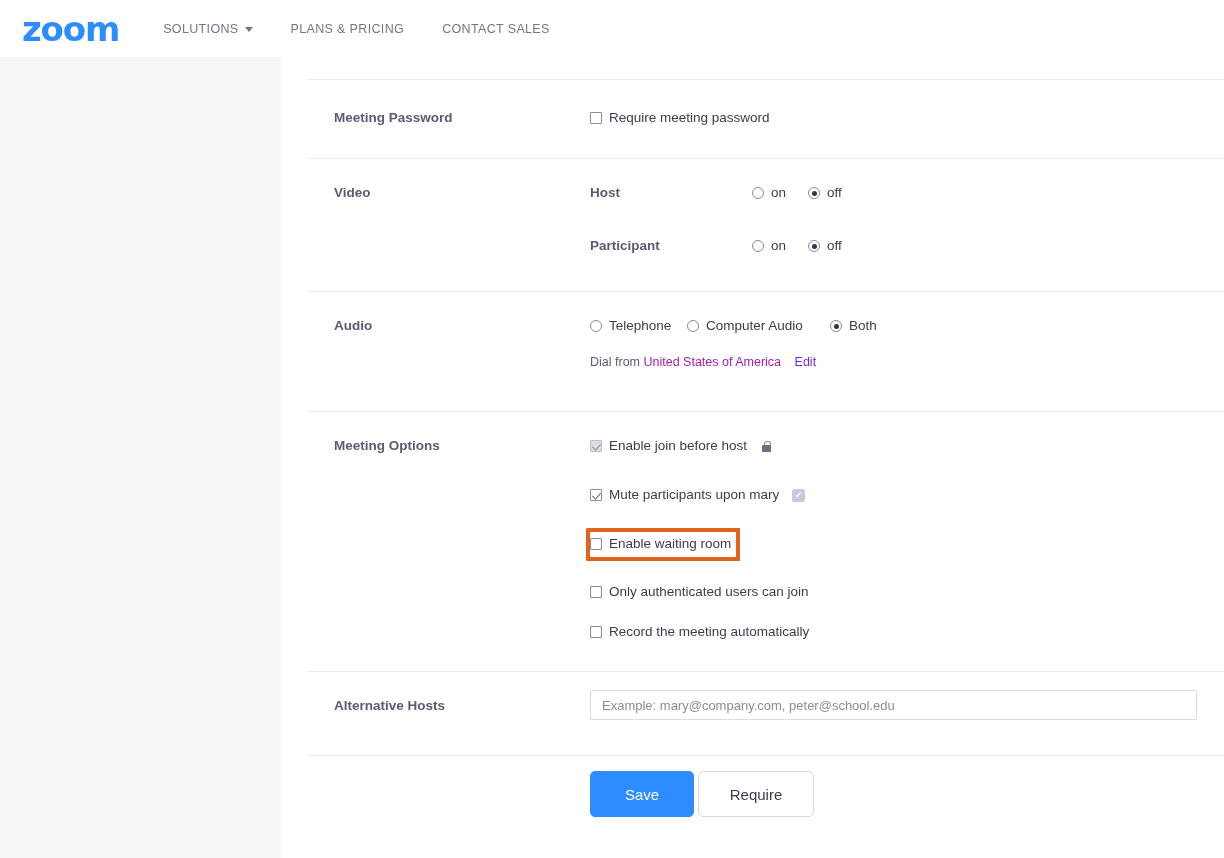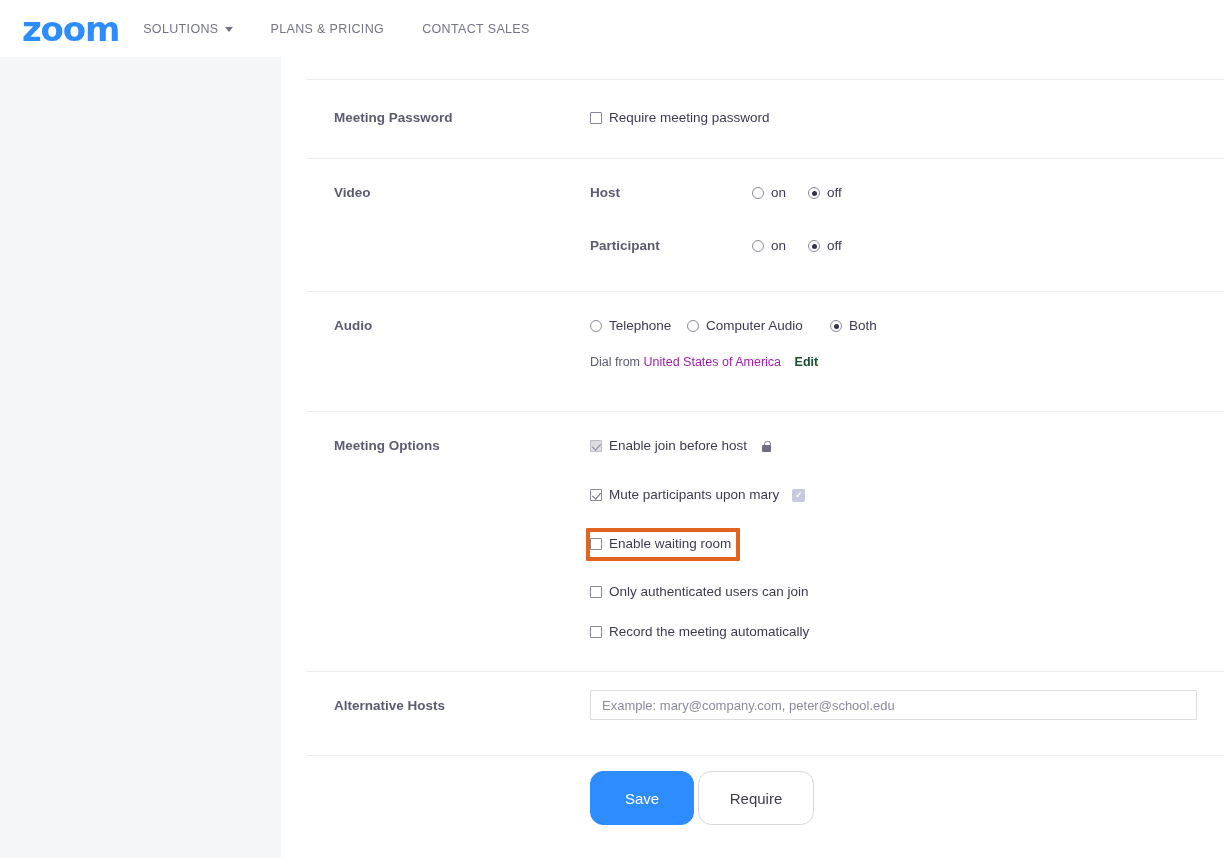--- a/index.html
+++ b/index.html
@@ -39,21 +39,21 @@
     background: #ffffff;
     z-index: 30;
     display: flex;
     align-items: center;
     padding-left: 22px;
   }
 
   .brand {
     display: flex;
     align-items: center;
-    margin-right: 24px;
+    margin-right: 44px;
     user-select: none;
   }
   .brand-text {
     font-family: "DejaVu Sans", sans-serif;
     font-size: 34px;
     font-weight: 700;
     letter-spacing: -1.2px;
     color: #2d8cff;
     line-height: 1;
   }
@@ -258,25 +258,24 @@
   .dial-line {
     position: absolute;
     left: 0;
     font-size: 12.5px;
     color: #5b5b72;
     white-space: nowrap;
     line-height: 18px;
   }
   .dial-country { color: #a21caf; margin-top: 32px; }
   .edit-link {
-    color: #14532d;
+    color: #6d28d9;
     text-decoration: none;
     margin-left: 10px;
     cursor: pointer;
-    font-weight: bold;
   }
 
   
   .highlight-box {
     position: absolute;
     border: 4px solid #e2631e;
     border-radius: 1px;
     pointer-events: none;
   }
 
@@ -291,22 +290,22 @@
     font-size: 13px;
     color: #3c3c50;
     padding: 0 11px;
     outline: none;
   }
   .text-input::placeholder { color: #8b8b9e; }
 
   
   .btn {
     position: absolute;
-    height: 54px;
-    border-radius: 13px;
+    height: 46px;
+    border-radius: 5px;
     font-family: "Liberation Sans", sans-serif;
     font-size: 15px;
     cursor: pointer;
     border: 1px solid transparent;
   }
   .btn-primary {
     background: #2d8cff;
     color: #ffffff;
     border-color: #2d8cff;
   }

